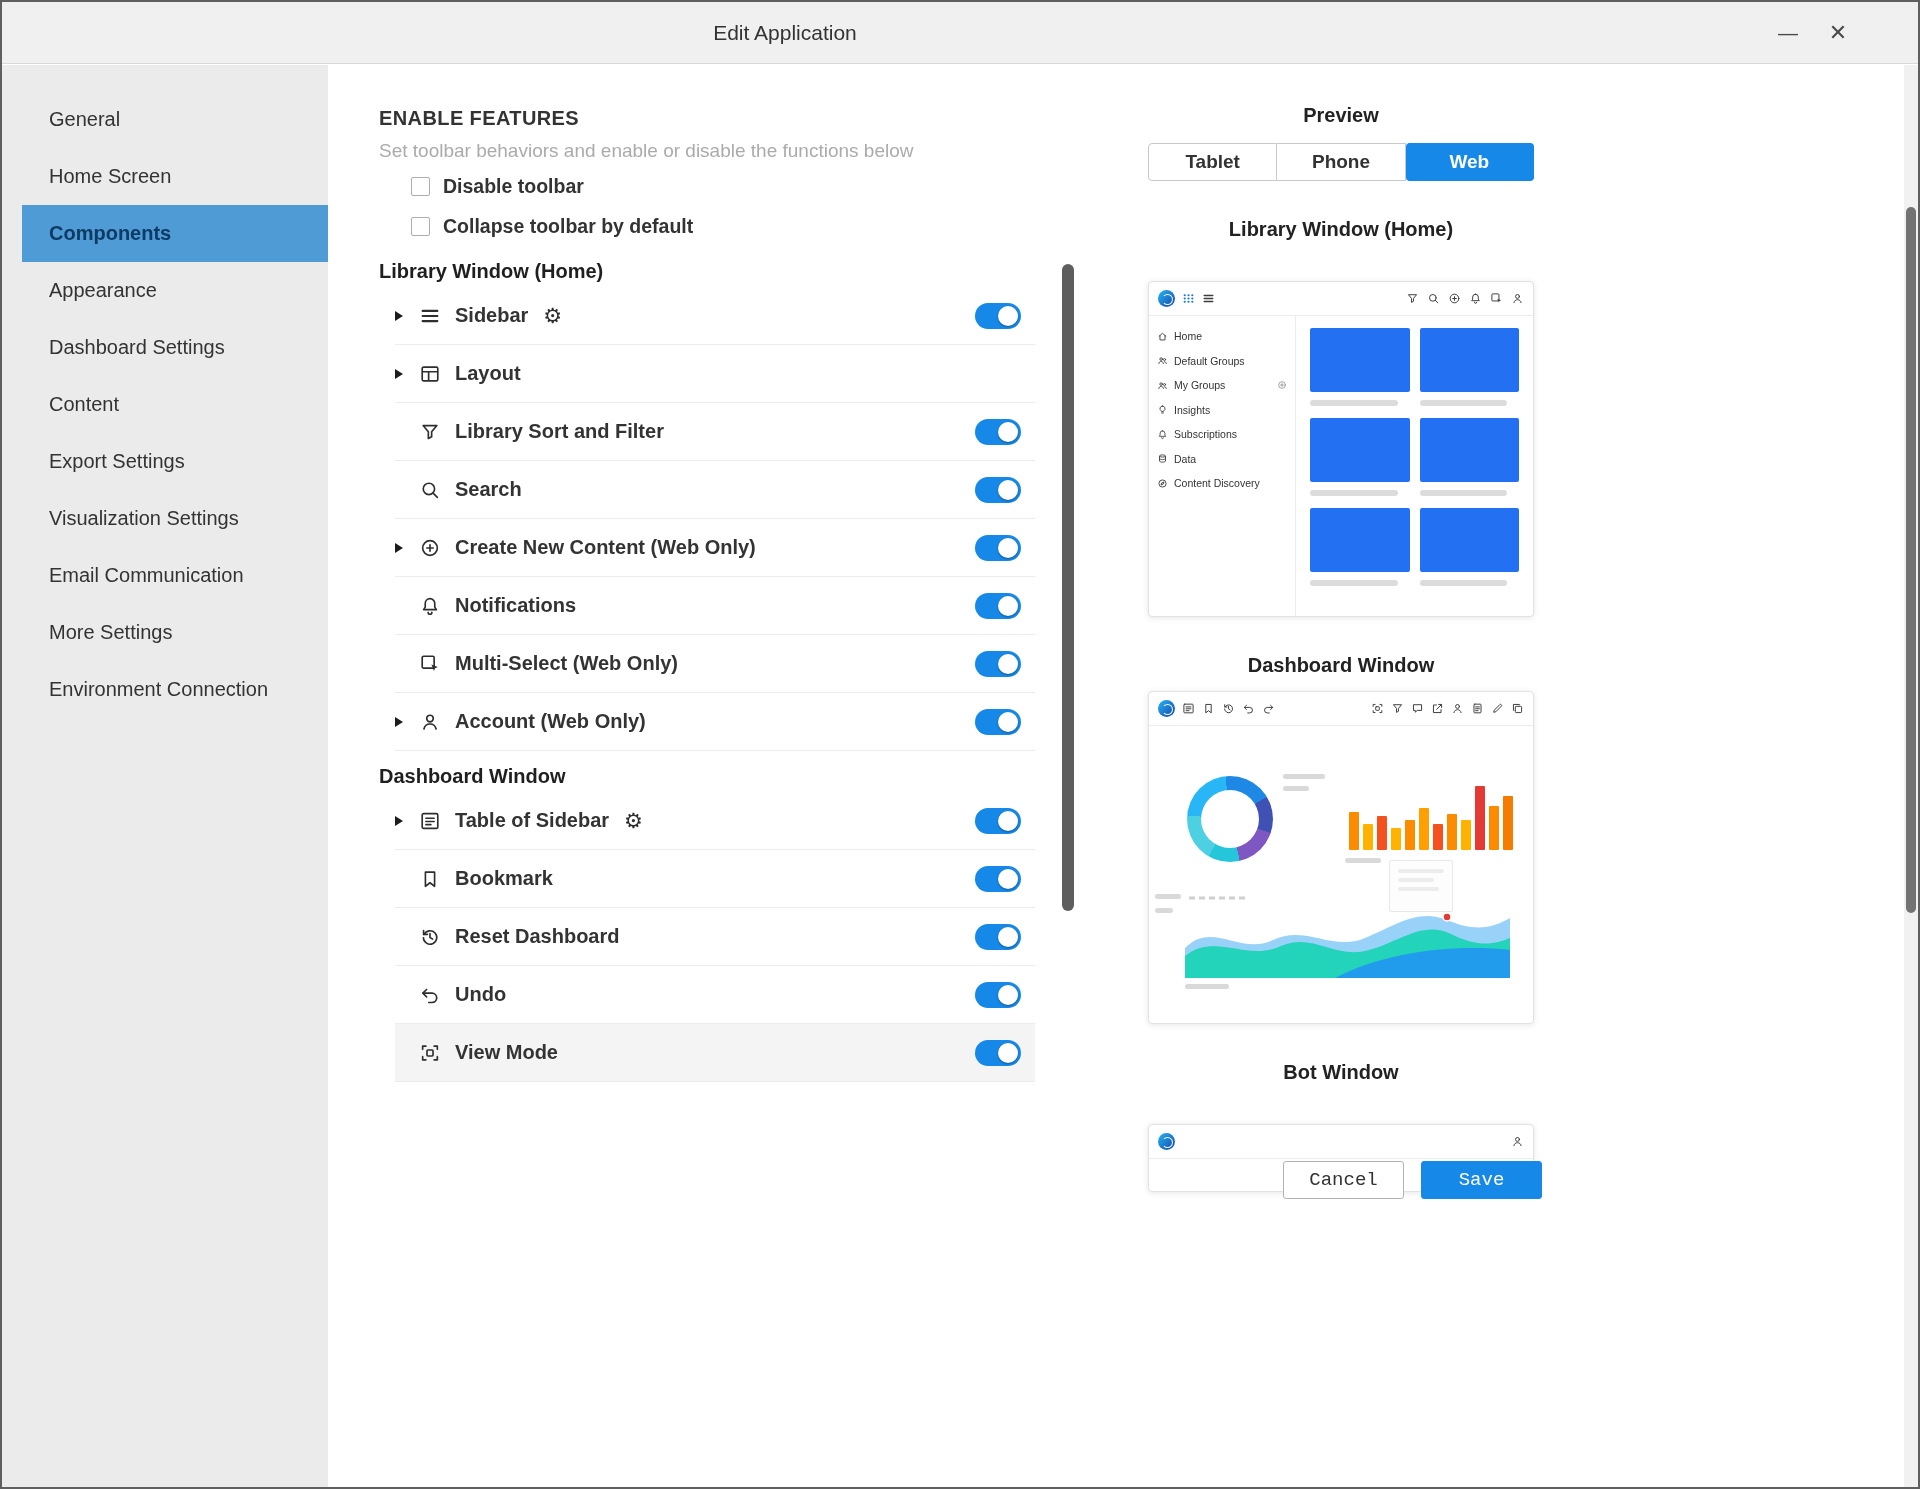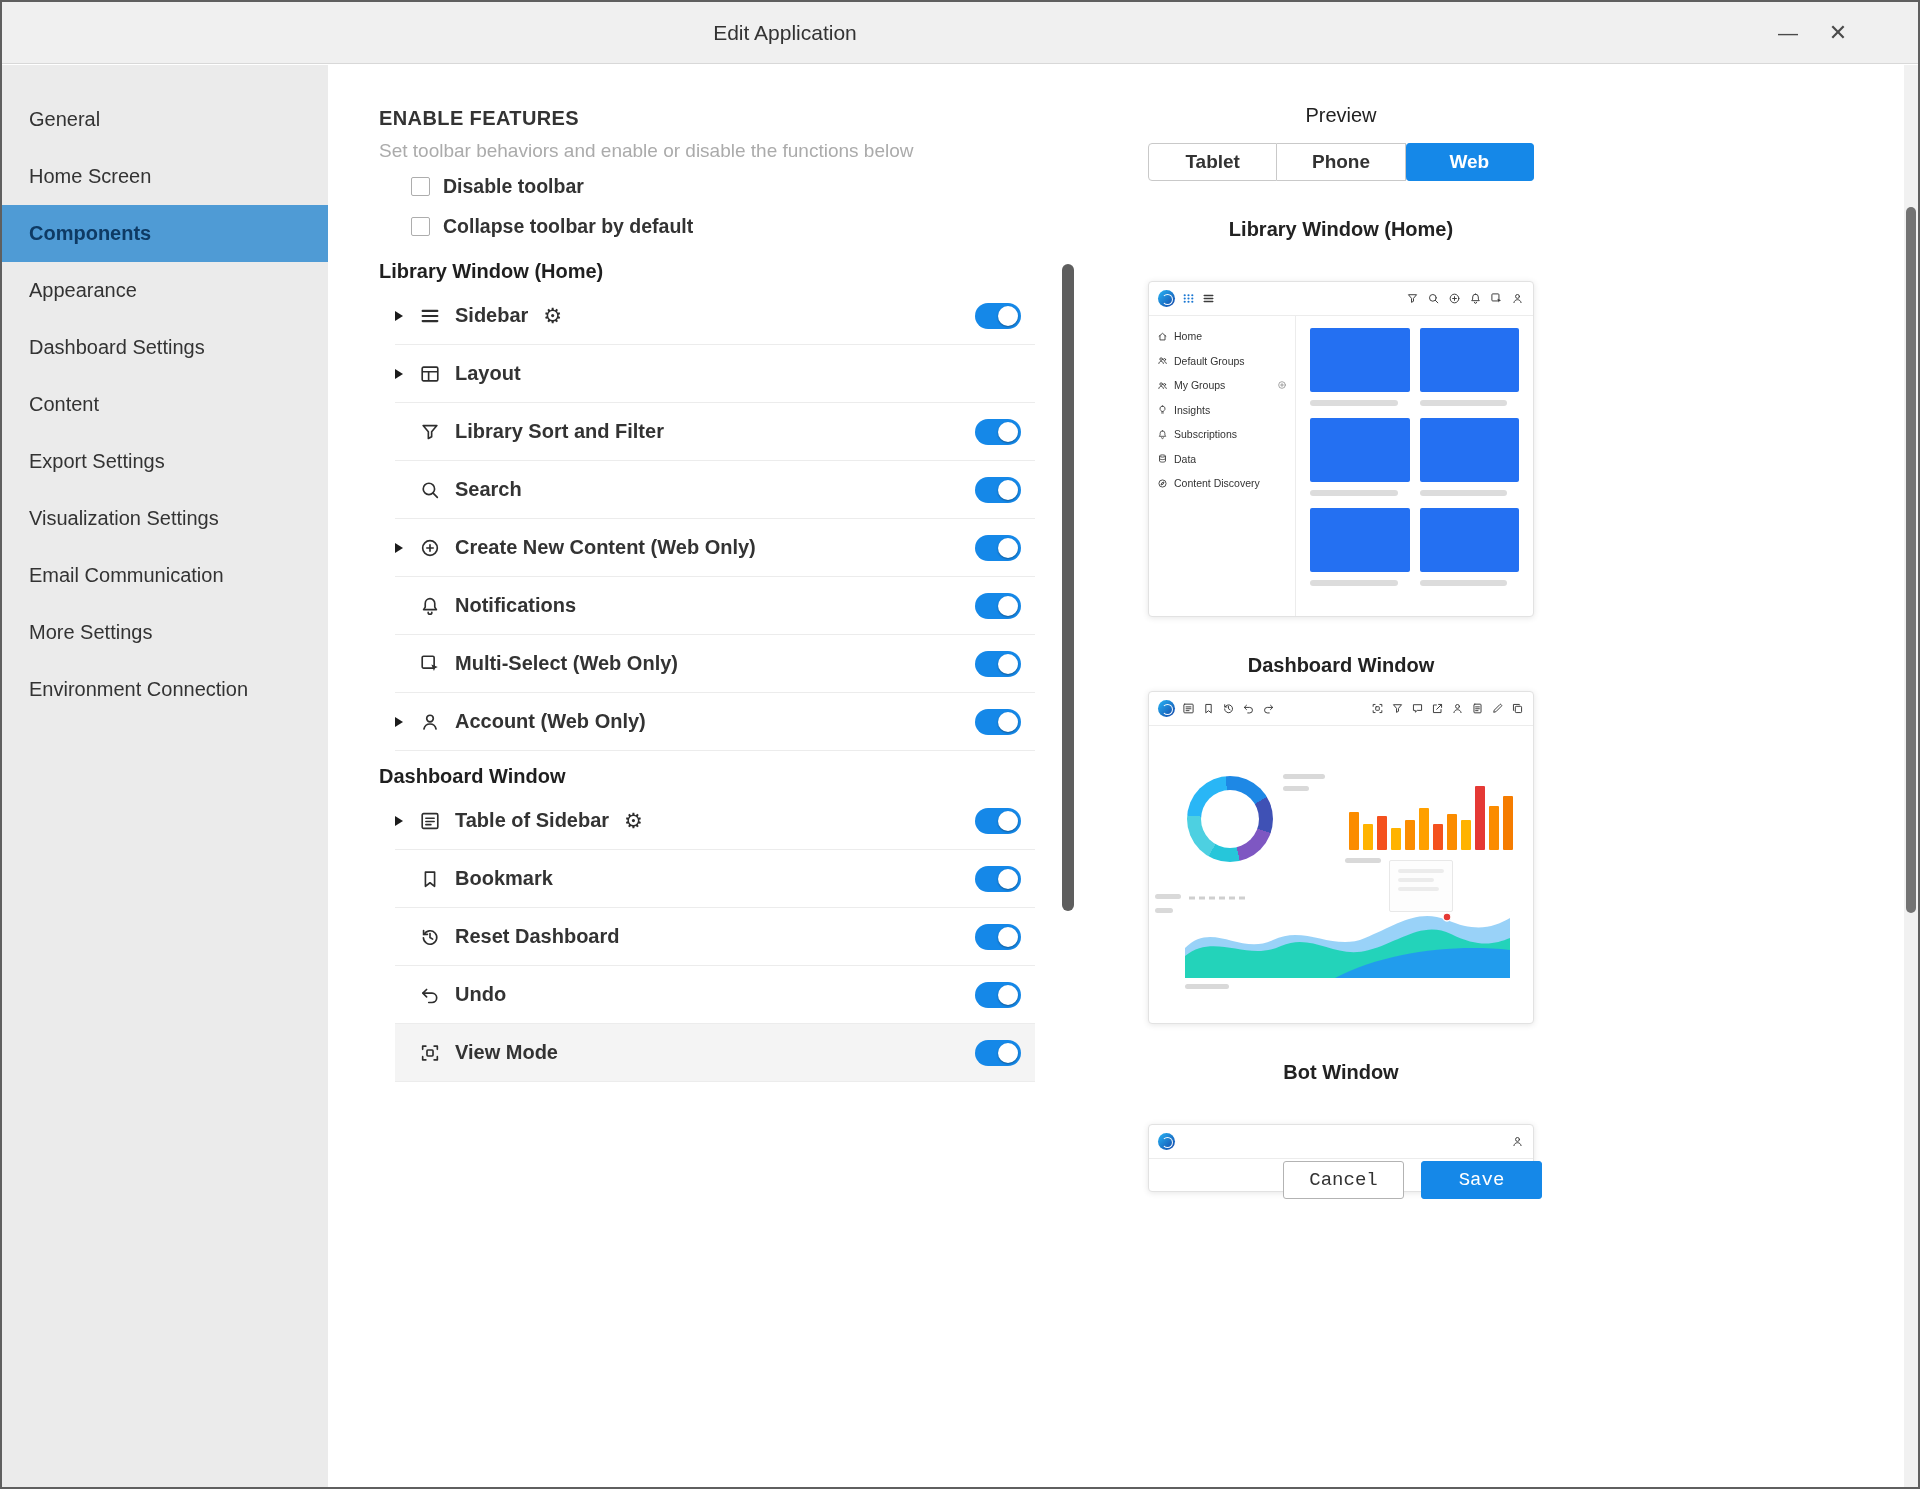--- a/index.html
+++ b/index.html
@@ -10,21 +10,21 @@
 
   
   .titlebar { position:absolute; top:0; left:0; right:0; height:62px; background:#f0f0f0; border-bottom:1px solid #d8d8d8; }
   .dlg-title { position:absolute; left:0; top:0; width:1566px; height:72px; line-height:62px; text-align:center; font-size:21px; color:#333; }
   .win-btn { position:absolute; top:0; width:36px; height:62px; line-height:62px; text-align:center; font-size:20px; color:#4a4a4a; cursor:pointer; }
   .win-btn.min { right:112px; }
   .win-btn.close { right:62px; font-size:22px; }
 
   
   .nav { position:absolute; top:63px; left:0; width:326px; bottom:0; background:#ebebeb; padding-top:26px; }
-  .nav-item { height:57px; display:flex; align-items:center; padding-left:27px; font-size:20px; color:#333; cursor:pointer; }
+  .nav-item { height:57px; display:flex; align-items:center; padding-left:27px; font-size:20px; color:#333; cursor:pointer;margin-left:20px; }
   .nav-item.sel { background:#4f9bd5; color:#0e3a64; font-weight:700; }
 
   
   .main { position:absolute; left:327px; top:63px; width:793px; bottom:0; background:#fff; }
   .main-inner { padding:41px 0 0 50px; }
   .h1 { font-size:20px; font-weight:700; color:#333; letter-spacing:.4px; line-height:24px; }
   .sub { margin-top:10px; font-size:19px; color:#ababab; line-height:22px; }
   .cb-rows { margin-top:4px; }
   .cb-row { height:40px; display:flex; align-items:center; cursor:pointer; }
   .cb { width:19px; height:19px; border:1.5px solid #adadad; border-radius:2px; background:#fff; margin-left:32px; flex:none; }
@@ -41,21 +41,21 @@
   .gear { margin-left:15px; font-size:21px; line-height:1; color:#2d2d2d; cursor:pointer; }
   .toggle { margin-left:auto; margin-right:14px; width:46px; height:26px; border-radius:13px; background:#c7c7c7; position:relative; flex:none; cursor:pointer; }
   .toggle.on { background:var(--accent); }
   .knob { position:absolute; top:3px; left:3px; width:20px; height:20px; border-radius:50%; background:#fff; box-shadow:0 1px 2px rgba(0,0,0,.35); }
   .toggle.on .knob { left:auto; right:3px; }
   .main-sb { position:absolute; left:733px; top:199px; width:12px; height:647px; background:#5e5e5e; border-radius:6px; cursor:pointer; }
 
   
   .preview { position:absolute; left:1120px; top:63px; right:14px; bottom:0; background:#fff; }
   .pv-inner { width:386px; margin-left:26px; }
-  .pv-title { margin-top:38px; font-size:20px; font-weight:400; color:#222; text-align:center; line-height:24px; }
+  .pv-title { margin-top:38px; font-size:20px; font-weight:700; color:#222; text-align:center; line-height:24px; }
   .tabs { margin-top:16px; display:flex; width:386px; border-radius:4px; }
   .tab { flex:1; height:38px; background:#fff; border:1px solid #c9c9c9; font-family:inherit; font-size:19px; font-weight:700; color:#333; display:flex; align-items:center; justify-content:center; cursor:pointer; }
   .tab + .tab { border-left:none; }
   .tab:first-child { border-radius:4px 0 0 4px; }
   .tab:last-child { border-radius:0 4px 4px 0; }
   .tab.sel { background:var(--accent); border-color:var(--accent); color:#fff; border-radius:4px; }
   .pv-sec-title { margin-top:36px; font-size:20px; font-weight:700; color:#222; text-align:center; line-height:24px; }
   .card { margin-top:40px; width:386px; background:#fff; border:1px solid #e2e2e2; border-radius:4px; box-shadow:0 1px 6px rgba(0,0,0,.10); overflow:hidden; }
   .card.dash-card { margin-top:14px; }
   .ctb { height:34px; display:flex; align-items:center; gap:7px; padding:0 9px; border-bottom:1px solid #ececec; }

